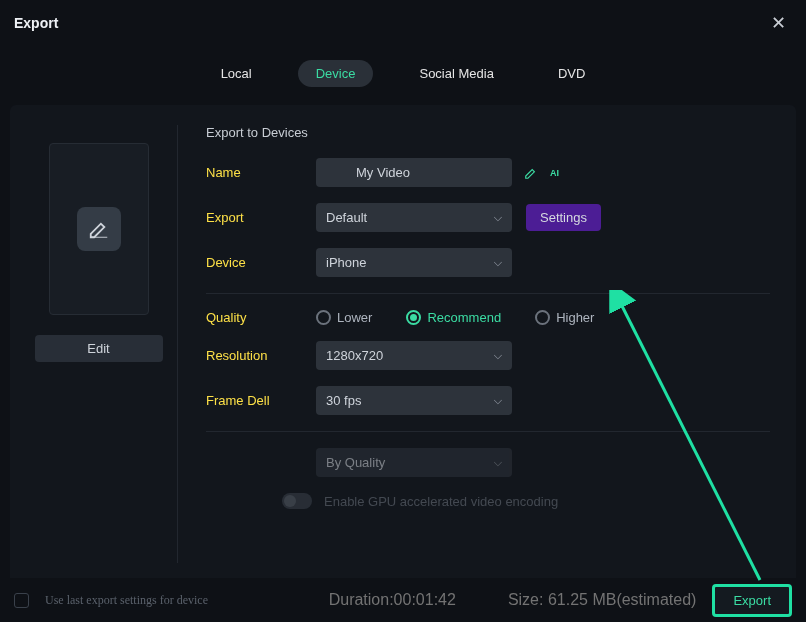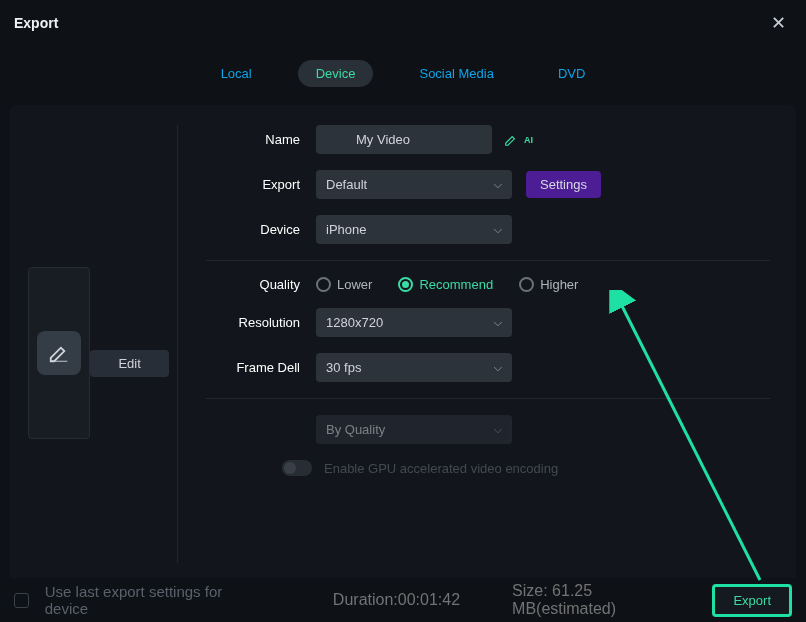--- a/index.html
+++ b/index.html
@@ -7,55 +7,55 @@
   width: 806px; height: 622px;
   background: #0e1116;
   font-family: -apple-system, Segoe UI, Arial, sans-serif;
   color: #c8cdd4; font-size: 13px;
   overflow: hidden; position: relative;
 }
 .header { display: flex; justify-content: space-between; align-items: center; padding: 10px 14px 6px; }
 .header .title { font-weight: 600; color: #eef1f5; font-size: 14px; }
 .close { color: #c8cdd4; font-size: 18px; cursor: pointer; padding: 2px 6px; }
 .tabs { display: flex; justify-content: center; gap: 28px; margin-top: 18px; }
-.tab { padding: 6px 18px; border-radius: 14px; color: #0ea5e9; cursor: pointer; }
+.tab { padding: 6px 18px; border-radius: 14px; color: #e5e5e5; cursor: pointer; }
 .tab.active { background: #2a3038; color: #3bdca3; font-weight: 500; }
 .panel { margin: 18px 10px 0; background: #12161c; border-radius: 6px; padding: 20px 18px 24px; display: flex; gap: 28px; height: 482px; }
-.left { width: 150px; display: flex; flex-direction: row; align-items: center; border-right: 1px solid #22272f; padding-right: 8px; padding-top: 18px;}
+.left { width: 150px; display: flex; flex-direction: column; align-items: center; border-right: 1px solid #22272f; padding-right: 8px; padding-top: 18px;}
 .preview { width: 100px; height: 172px; background: #181d24; border: 1px solid #262c34; border-radius: 4px; display: flex; align-items: center; justify-content: center; }
 .preview-icon { width: 44px; height: 44px; background: #343c46; border-radius: 8px; display:flex; align-items:center; justify-content:center; }
 .edit-btn { margin-top: 20px; width: 128px; padding: 6px 0; background: #282e37; border-radius: 4px; text-align:center; cursor:pointer; color:#cfd4db; }
 .right { flex: 1; padding-right: 8px; }
 .section-title { color: #c8cdd4; margin-bottom: 18px; }
 .row { display: flex; align-items: center; margin-bottom: 16px; }
-.row .label { width: 110px; text-align: right; padding-right: 16px; color: #ffffff; }
+.row .label { width: 110px; text-align: left; padding-right: 16px; color: #fde047; }
 .field { width: 196px; background: #2d333b; border-radius: 4px; padding: 7px 10px; color: #cfd4db; border: none; font-size: 13px; }
-.field-wide { width: 176px; padding-left: 40px; }
+.field-wide { width: 196px; padding-left: 40px; }
 .select { width: 196px; background: #2d333b; border-radius: 4px; padding: 7px 10px; display:flex; justify-content:space-between; align-items:center; color:#cfd4db; cursor:pointer; }
 .select.wide { width: 196px; }
 .select .chev { font-size: 11px; color:#8b929c; }
-.icon-btn { margin-left: 12px; color:#3bdca3; cursor:pointer; display:flex; align-items:center; gap:6px; }
+.icon-btn { margin-left: 12px; color:#3bdca3; cursor:pointer; display:flex; align-items:center; gap:12px; }
 .icon-btn .ai { font-size: 9px; font-weight:600; }
 .folder-ico { margin-left: 12px; color:#aeb5bf; cursor:pointer; }
 .settings-btn { margin-left: 14px; background:#4c1d95; padding:6px 14px; border-radius:4px; cursor:pointer; color:#d5d9df; }
 .divider { height:1px; background:#22272f; margin: 4px 0 16px; }
-.radios { display:flex; gap:26px; }
+.radios { display:flex; gap:34px; }
 .radio { display:flex; align-items:center; gap:6px; cursor:pointer; color:#aeb5bf; }
 .rcircle { width:15px; height:15px; border:2px solid #6b727c; border-radius:50%; display:flex; align-items:center; justify-content:center; }
 .radio.sel .rcircle { border-color:#3bdca3; }
 .radio.sel .rcircle::after { content:""; width:7px; height:7px; background:#3bdca3; border-radius:50%; }
 .radio.sel { color:#3bdca3; }
 .toggle-row { display:flex; align-items:center; gap:12px; margin-bottom:14px; padding-left:76px; }
 .toggle { width:30px; height:16px; background:#3a414b; border-radius:8px; position:relative; cursor:pointer; }
 .toggle::after { content:""; position:absolute; width:12px; height:12px; background:#9aa2ac; border-radius:50%; top:2px; left:2px; }
 .toggle.disabled::after { background:#5a616b; }
 .help-ico { color:#8b929c; cursor:pointer; }
 .footer { position:absolute; bottom:0; left:0; right:0; height:44px; display:flex; align-items:center; padding:0 14px; gap:16px; background:#0e1116; }
 .chk { width:15px; height:15px; border:1px solid #3a414b; border-radius:3px; cursor:pointer; }
-.footer-label { color:#5a616b; font-size:15px; }
+.footer-label { color:#5a616b; font-size:12px;font-family:Liberation Serif, serif; }
 .spacer { flex:1; }
 .meta { color:#737373; font-size:16px;margin-left:36px; }
 .export-btn { background:#141a20; color:#3bdca3; padding:6px 18px; border-radius:4px; cursor:pointer; border:3px solid #1fe0a3; font-weight:500; }
 .arrow { position:absolute; pointer-events:none; }
 </style>
 </head>
 <body>
 
 <div class="header">
   <div class="title">Export</div>
@@ -76,20 +76,21 @@
         <svg width="22" height="22" viewBox="0 0 24 24" fill="none" stroke="#cfd4db" stroke-width="2">
             <path d="M3 17.25V21h3.75L17.81 9.94l-3.75-3.75L3 17.25z"></path>
             <path d="M3 21h18" stroke-width="1"></path>
           </svg>
       </div>
     </div>
     <div class="edit-btn">Edit</div>
   </div>
 
   <div class="right">
+    <div class="section-title">Export to Devices</div>
 
     <div class="row">
       <div class="label">Name</div>
       <input class="field field-wide" value="My Video" style="">
       <div class="icon-btn">
         <svg width="14" height="14" viewBox="0 0 24 24" fill="none" stroke="#3bdca3" stroke-width="2">
             <path d="M3 17.25V21h3.75L17.81 9.94l-3.75-3.75L3 17.25z"></path>
           </svg>
         <span class="ai">AI</span>
       </div>

